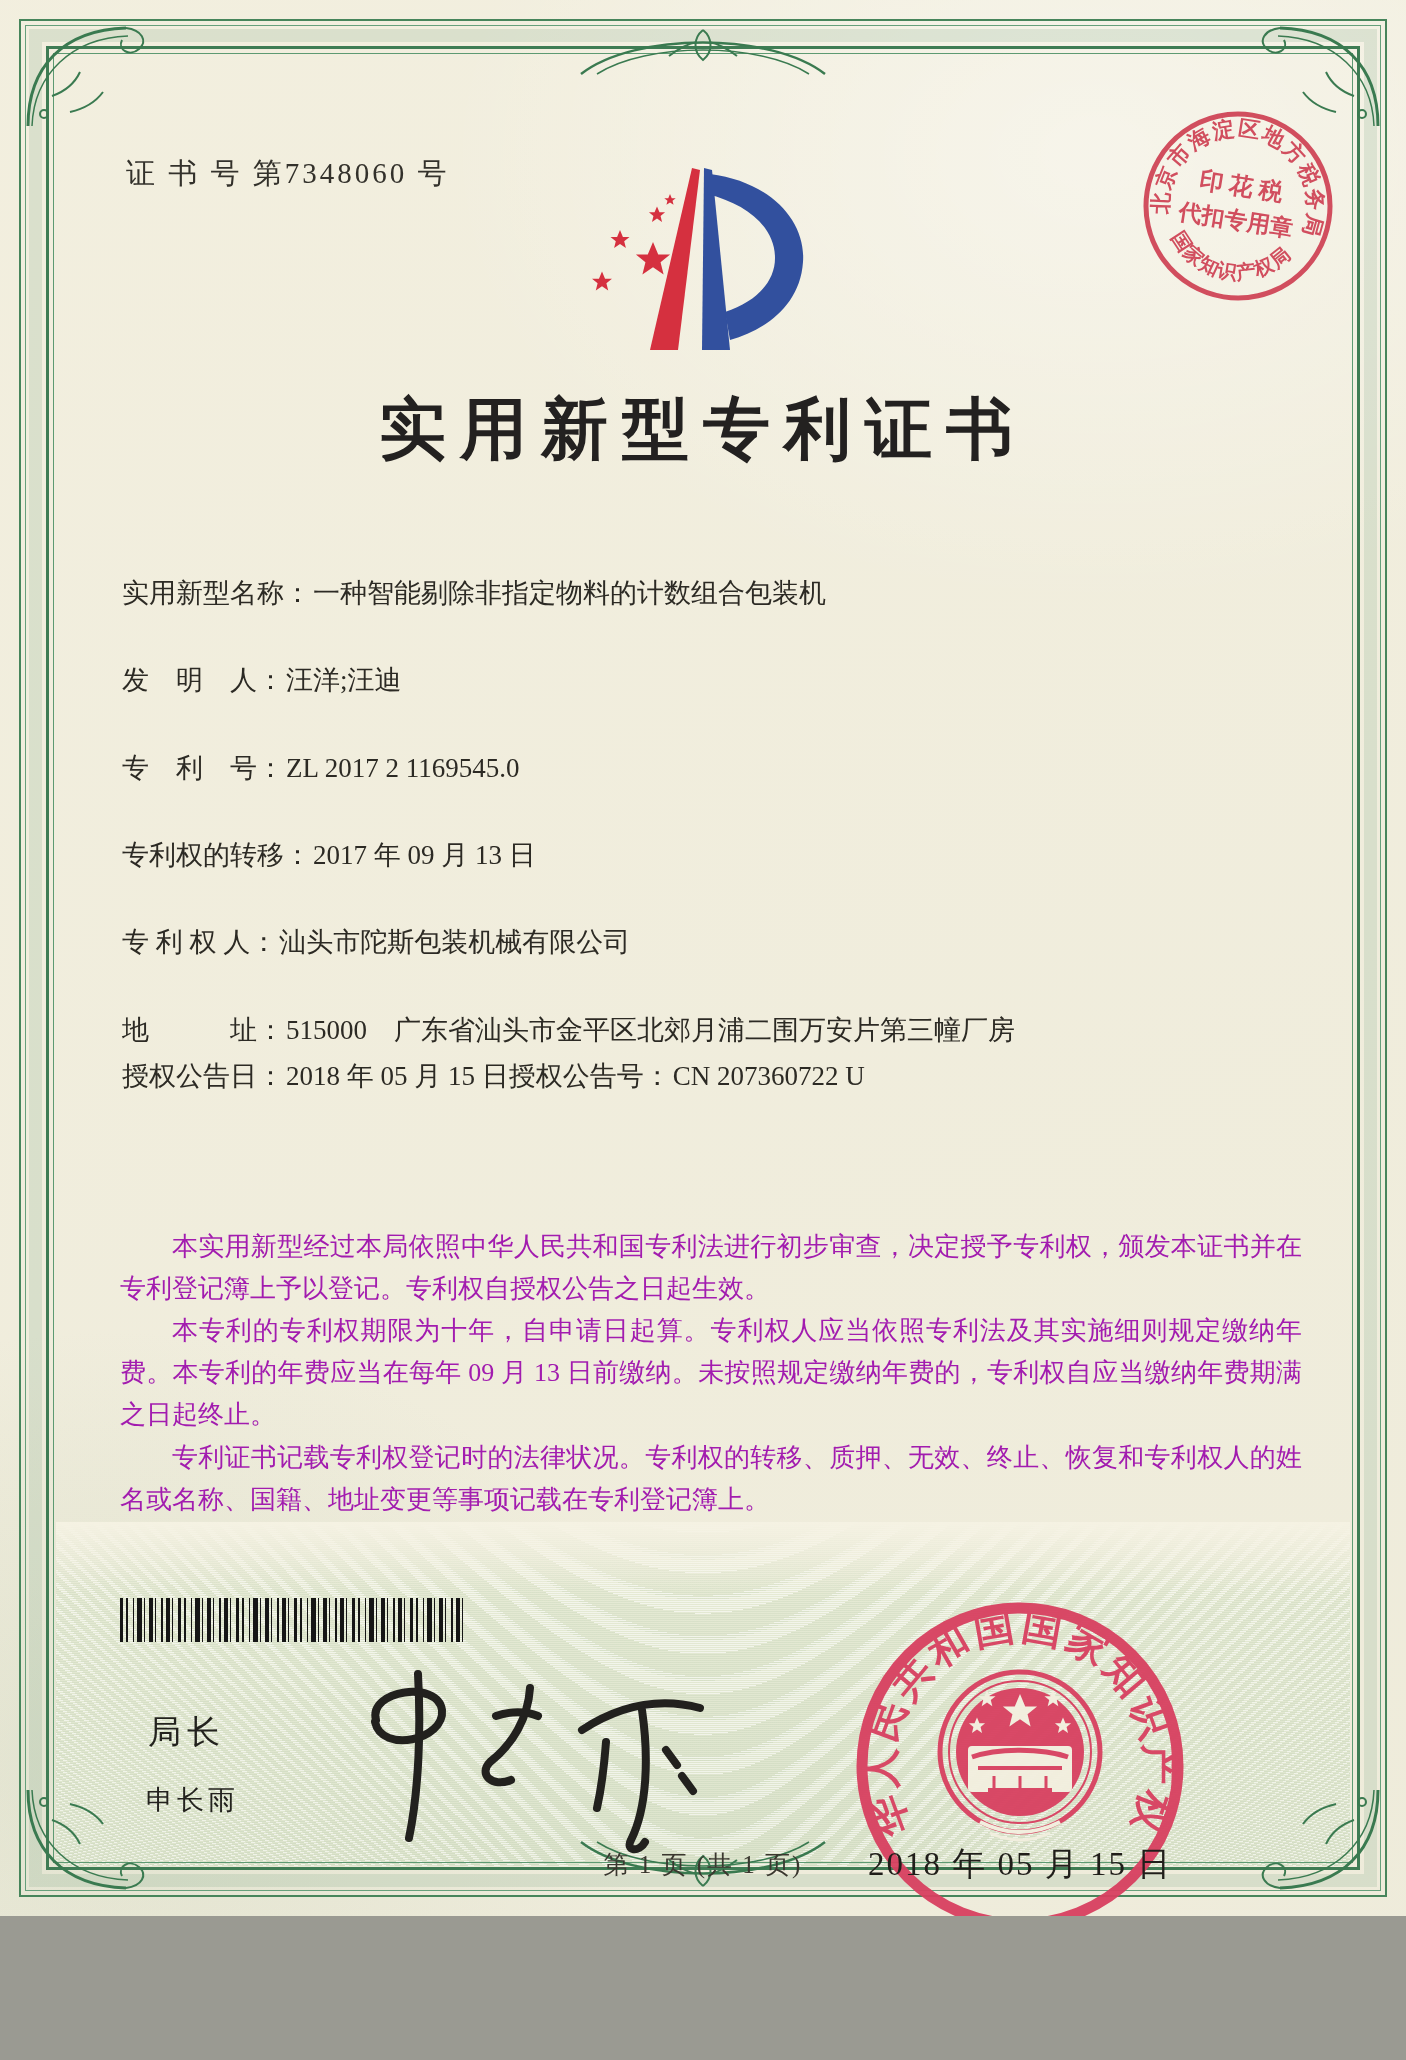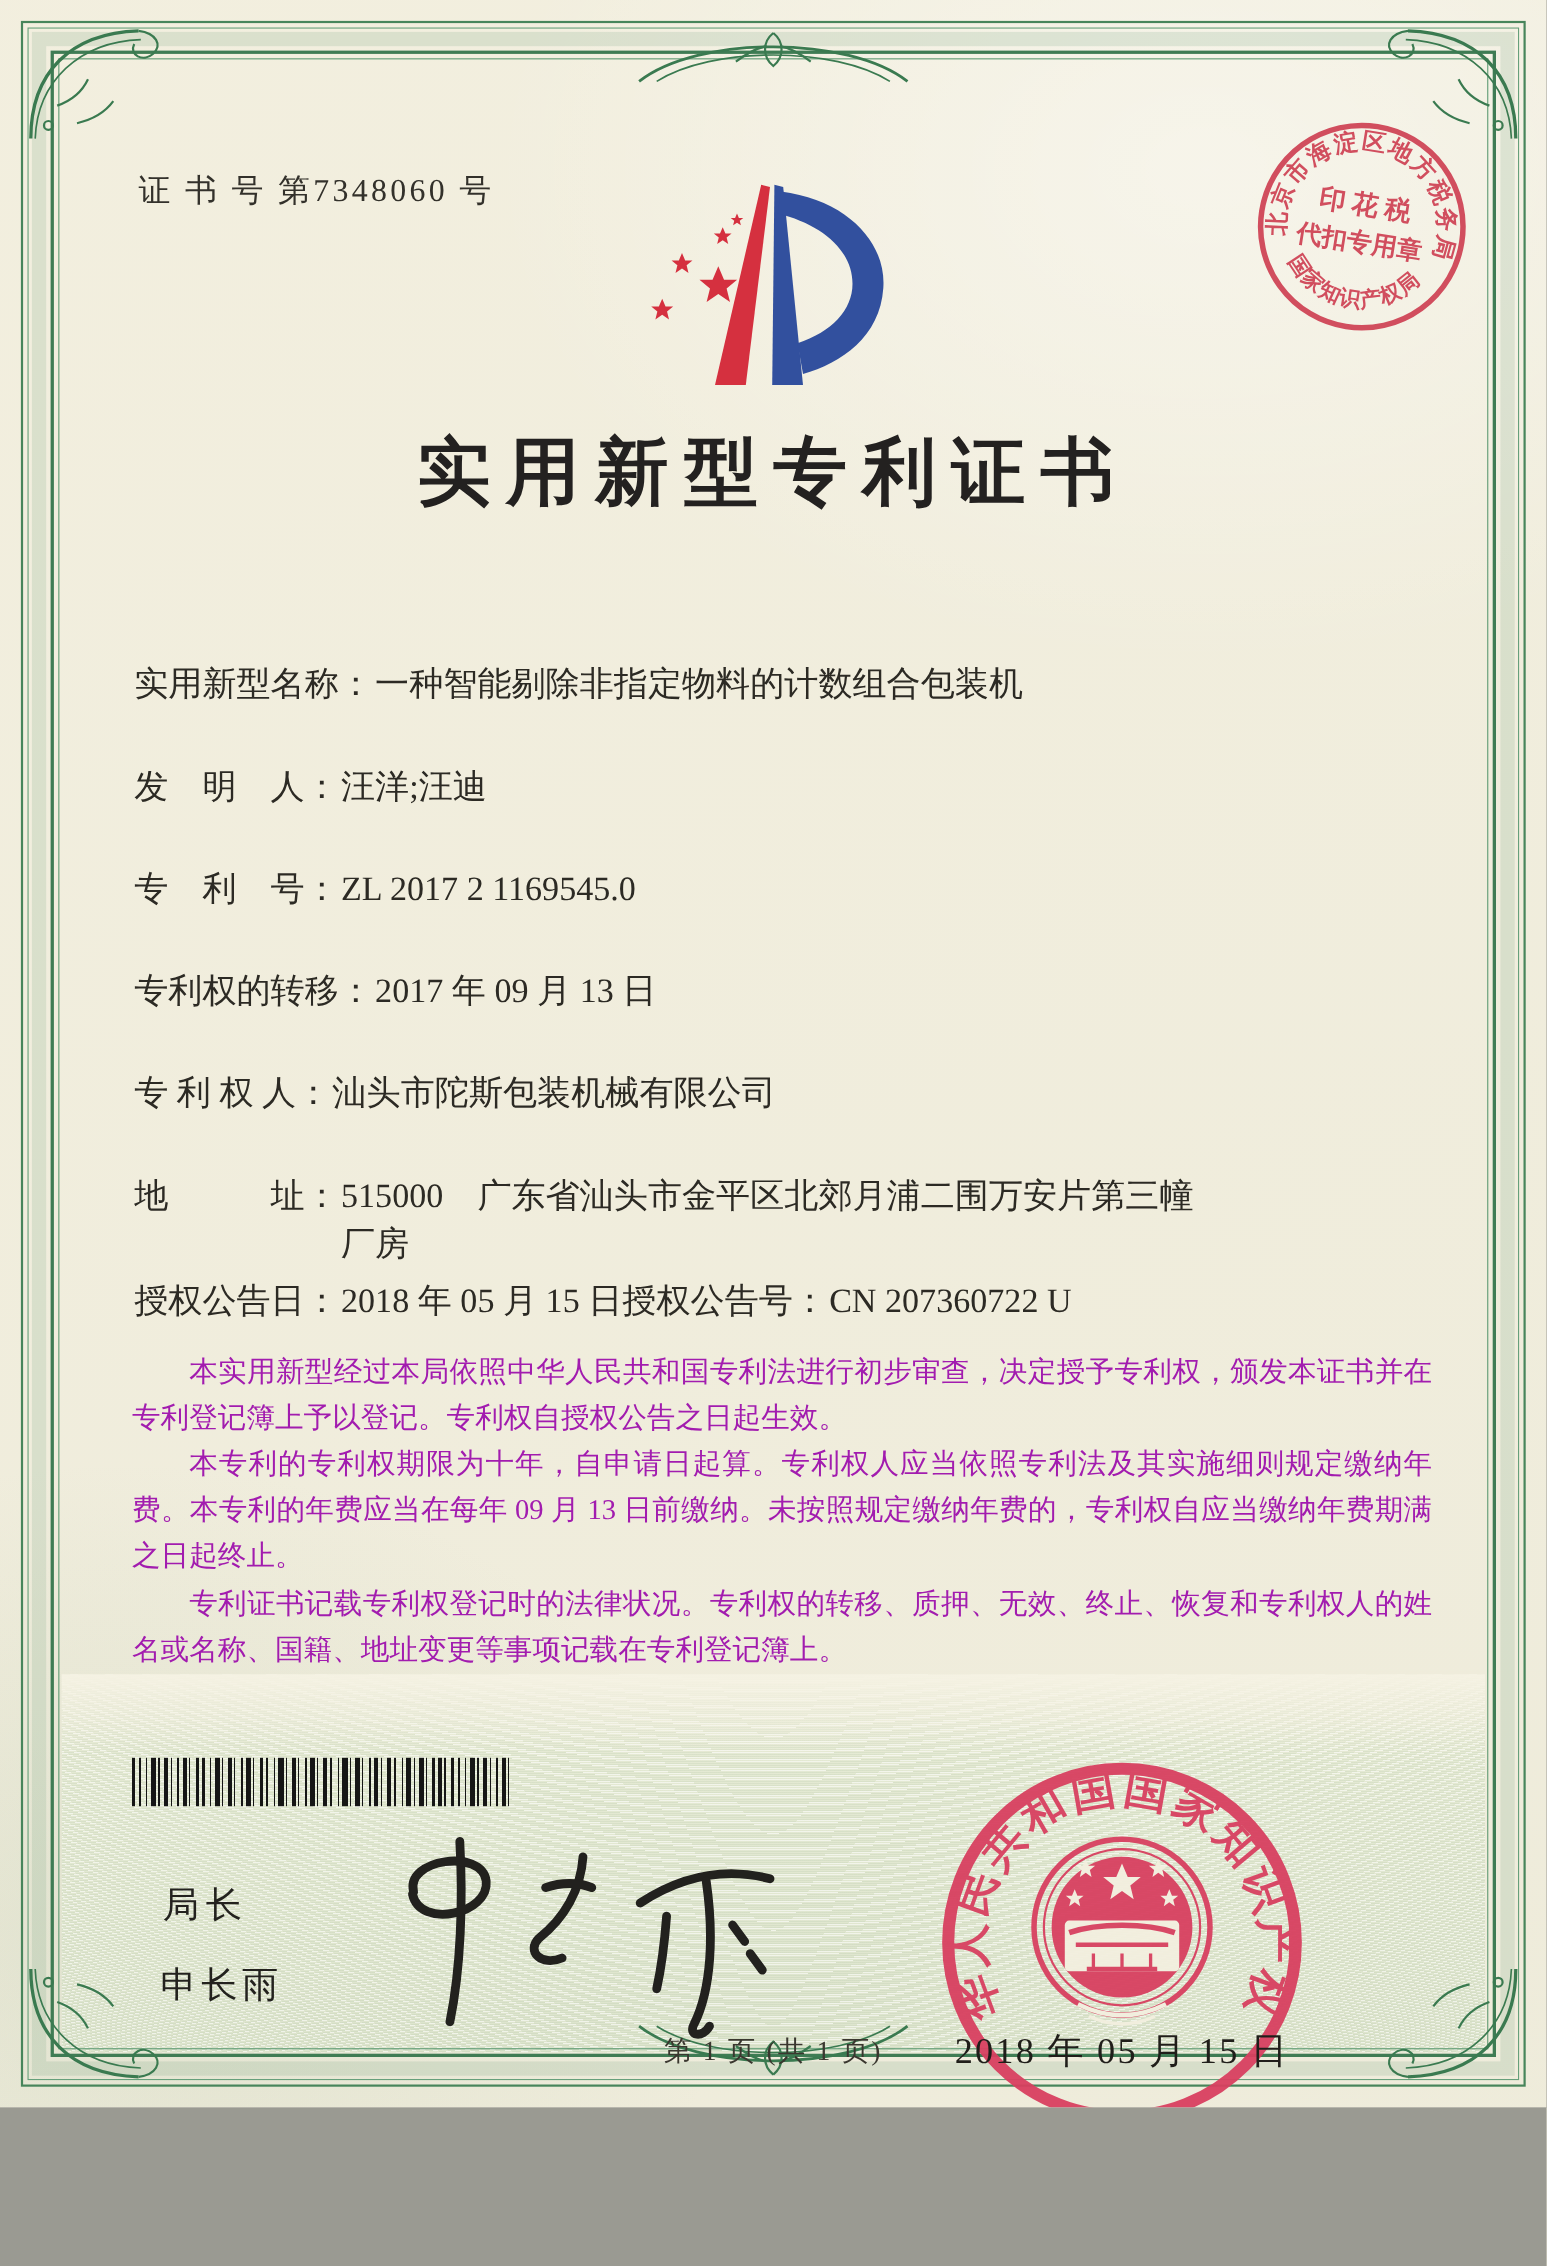--- a/index.html
+++ b/index.html
@@ -36,21 +36,21 @@
   .cert-no{position:absolute;left:126px;top:154px;font-size:29px;letter-spacing:3px;color:#33312b;}
   .logo{position:absolute;left:580px;top:160px;}
   .title{position:absolute;left:0;right:0;top:384px;text-align:center;font-size:67px;
          font-weight:bold;letter-spacing:14px;color:#232120;}
   
   .tax-stamp{position:absolute;left:1108px;top:76px;transform:rotate(9deg);opacity:.94;}
   .stamp-arc{font-size:21.5px;letter-spacing:2px;fill:#cf4456;font-weight:600;}
   .stamp-arc-b{font-size:19.5px;letter-spacing:1px;fill:#cf4456;font-weight:600;}
   .stamp-line{fill:#cf4456;font-weight:600;text-anchor:middle;}
   
-  .fields{position:absolute;left:122px;top:600px;right:100px;font-size:31px;color:#2c2a24;}
+  .fields{position:absolute;left:122px;top:574px;right:100px;font-size:27px;color:#2c2a24;}
   .field-row{display:flex;align-items:flex-start;margin-bottom:49px;line-height:1.42;}
   .flabel{white-space:pre;}
   .fvalue{margin-left:2px;}
   .addr{margin-bottom:8px;}
   .addr .fvalue{max-width:800px;}
   .grant-row{display:flex;justify-content:flex-start;margin-bottom:0;}
   .grant-left,.grant-right{display:flex;}
   .grant-right{margin-right:92px;}
   
   .paragraphs{position:absolute;left:120px;top:1226px;right:104px;font-size:26px;
@@ -58,21 +58,21 @@
   .paragraphs p{margin:0;text-indent:2em;}
   
   .barcode{position:absolute;left:120px;top:1598px;width:348px;height:44px;background:
      repeating-linear-gradient(90deg,#161616 0 3px,transparent 3px 6px,#161616 6px 8px,
       transparent 8px 13px,#161616 13px 14px,transparent 14px 17px,#161616 17px 22px,
       transparent 22px 24px,#161616 24px 25px,transparent 25px 29px,#161616 29px 33px,
       transparent 33px 35px,#161616 35px 36px,transparent 36px 41px,#161616 41px 43px,
       transparent 43px 46px,#161616 46px 50px,transparent 50px 52px,#161616 52px 53px,
       transparent 53px 58px);}
   .sig-title{position:absolute;left:148px;top:1710px;font-size:33px;letter-spacing:6px;color:#23221e;}
-  .sig-name{position:absolute;left:146px;top:1782px;font-size:33px;letter-spacing:4px;color:#23221e;}
+  .sig-name{position:absolute;left:146px;top:1782px;font-size:27px;letter-spacing:4px;color:#23221e;}
   .signature{position:absolute;left:330px;top:1658px;}
   .signature path{fill:none;stroke:#22211e;stroke-width:8;stroke-linecap:round;}
   .seal{position:absolute;left:838px;top:1584px;opacity:.95;}
   .seal-arc{font-size:40px;letter-spacing:4px;font-weight:bold;fill:#d84060;}
   .seal-date{position:absolute;left:852px;top:1842px;width:336px;text-align:center;
       font-size:33px;letter-spacing:2px;color:#201e1a;z-index:5;}
   .footer{position:absolute;left:0;right:0;top:1848px;text-align:center;font-size:25px;
       letter-spacing:2px;color:#3a372f;}
 </style>
 </head>

